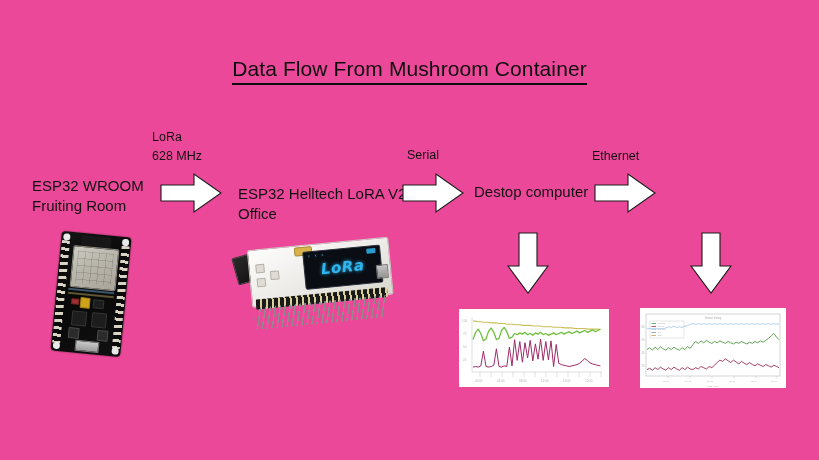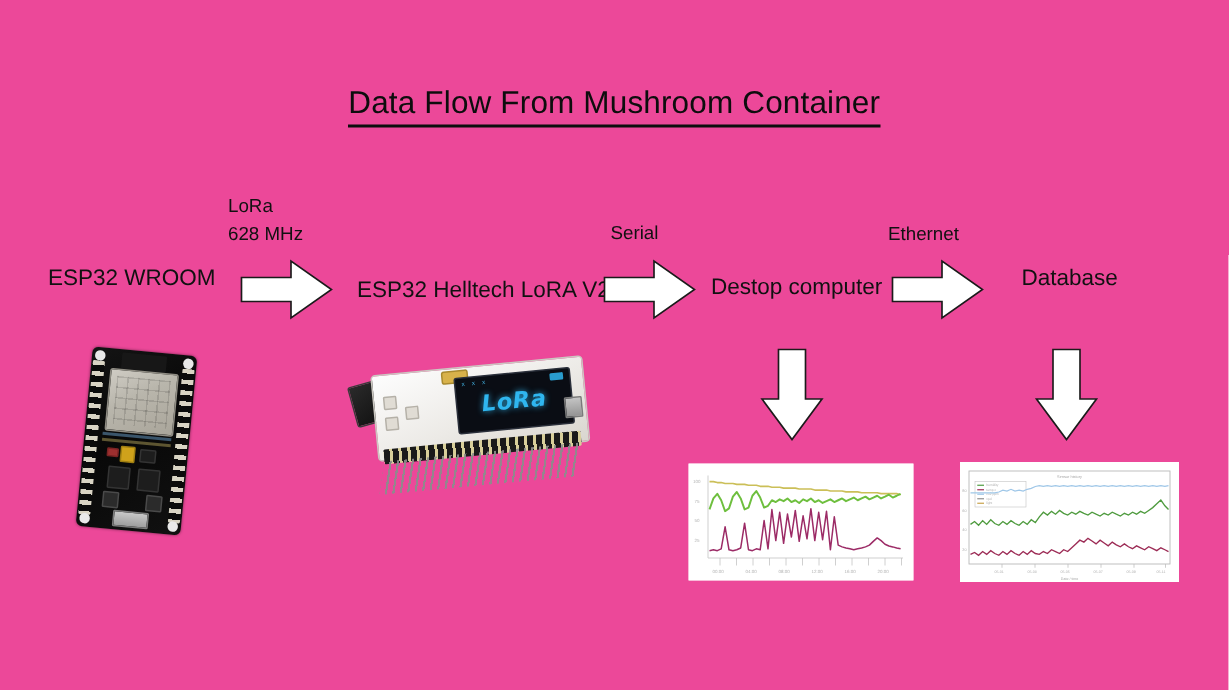--- a/index.html
+++ b/index.html
@@ -310,20 +310,21 @@
 <body>
 
 <div id="canvas">
 
   <div class="abs" id="diagram-title">
     <span class="tu">Data Flow From Mushroom Container</span>
   </div>
 
   <div class="abs node-label" id="label-esp32-wroom">
     <div>ESP32 WROOM</div>
+    <div>Fruiting Room</div>
   </div>
 
   <div class="abs" id="photo-esp32-wroom">
     <div class="pcb-rot">
       <div class="pcb-body"></div>
       <div class="pin-rail left"></div>
       <div class="pin-rail right"></div>
       <div class="pcb-corner" style="left:2px;top:2px;"></div>
       <div class="pcb-corner" style="right:2px;top:2px;"></div>
       <div class="pcb-corner" style="left:2px;bottom:2px;"></div>
@@ -349,20 +350,21 @@
   </div>
 
   <div class="abs arrow" id="arrow-lora">
     <svg width="62" height="42" viewBox="0 0 62 42">
       <polygon points="1,13 34,13 34,2 61,21 34,40 34,29 1,29"></polygon>
     </svg>
   </div>
 
   <div class="abs node-label" id="label-helltech">
     <div>ESP32 Helltech LoRA V2</div>
+    <div>Office</div>
   </div>
 
   <div class="abs" id="photo-lora-board">
     <div class="lora-rot">
       <div class="lora-batt"></div>
       <div class="lora-pcb">
         <div class="lora-ant"></div>
         <div class="lora-btn" style="left:6px;top:14px;"></div>
         <div class="lora-btn" style="left:6px;top:28px;"></div>
         <div class="lora-btn" style="left:20px;top:22px;"></div>
@@ -443,21 +445,20 @@
     <div>Ethernet</div>
   </div>
 
   <div class="abs arrow" id="arrow-ethernet">
     <svg width="62" height="42" viewBox="0 0 62 42">
       <polygon points="1,13 34,13 34,2 61,21 34,40 34,29 1,29"></polygon>
     </svg>
   </div>
 
   <div class="abs node-label" id="label-cloud">
-    <div>Database</div>
   </div>
 
   <div class="abs arrow" id="arrow-down-ethernet">
     <svg width="44" height="62" viewBox="0 0 44 62">
       <polygon points="13,1 31,1 31,34 42,34 22,61 2,34 13,34"></polygon>
     </svg>
   </div>
 
   <div class="abs chart-img" id="chart-cloud">
     <svg width="146" height="80" viewBox="0 0 146 80">

